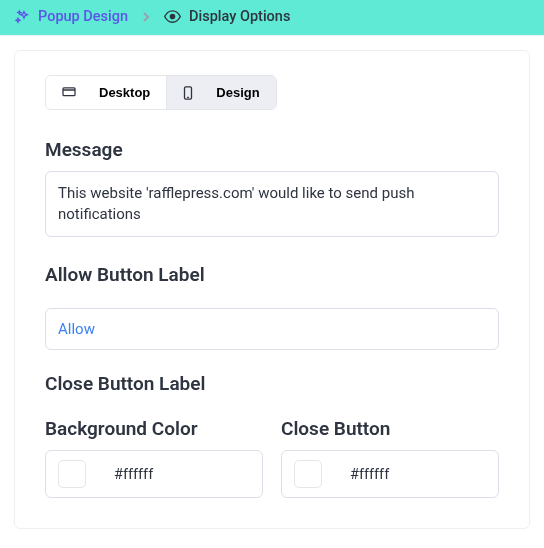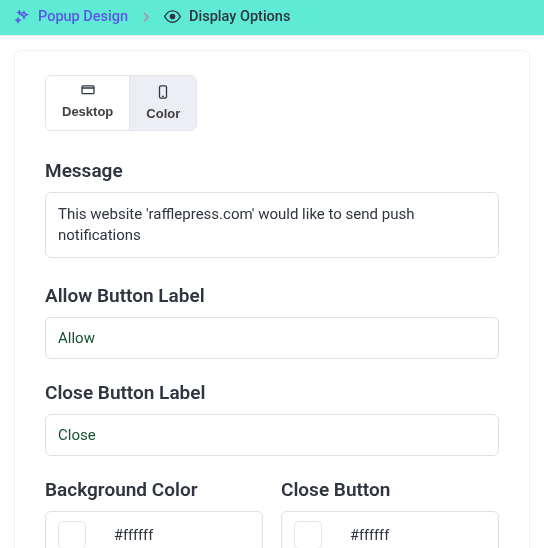--- a/index.html
+++ b/index.html
@@ -38,29 +38,28 @@
   .tabs {
     display: inline-flex;
     border: 1px solid #e4e6ec;
     border-radius: 6px;
     overflow: hidden;
     margin-bottom: 28px;
   }
   .tab {
     display: flex;
     align-items: center;
-    gap: 7px;
+    gap: 23px;
     padding: 9px 16px;
     font-size: 13px;
     font-weight: 600;
-    color: #404040;
+    color: #000000;
     background: #fff;
     cursor: pointer;
     border: none;
-    flex-direction: column;
   }
   .tab.selected {
     background: #eceef4;
   }
   .tab + .tab { border-left: 1px solid #e4e6ec; }
   .field-group { margin-bottom: 22px; }
   .label {
     font-size: 19px;
     font-weight: 600;
     color: #2e3440;
@@ -79,21 +78,22 @@
     resize: none;
     line-height: 1.4;
   }
   .input {
     width: 100%;
     padding: 11px 12px;
     border: 1px solid #dcdfe7;
     border-radius: 6px;
     font-size: 15px;
     font-family: inherit;
-    color: #14532d;
+    color: #3b82f6;
+    margin-top: 12px;
   }
   .color-row {
     display: flex;
     gap: 18px;
   }
   .color-col {
     flex: 1;
     min-width: 0;
   }
   .color-control {
@@ -153,37 +153,36 @@
         <rect x="1" y="1" width="14" height="9" rx="1"></rect>
         <line x1="1" y1="3.5" x2="15" y2="3.5"></line>
       </svg>
       <span>Desktop</span>
     </button>
     <button class="tab selected">
       <svg width="10" height="14" viewBox="0 0 10 16" fill="none" stroke="#2e3440" stroke-width="1.5">
         <rect x="1" y="1" width="8" height="14" rx="1.5"></rect>
         <line x1="4" y1="13" x2="6" y2="13"></line>
       </svg>
-      <span>Color</span>
+      <span>Design</span>
     </button>
   </div>
 
   <div class="field-group">
     <label class="label">Message</label>
     <textarea class="textarea" style="">This website 'rafflepress.com' would like to send push notifications</textarea>
   </div>
 
   <div class="field-group">
     <label class="label">Allow Button Label</label>
     <input class="input" type="text" value="Allow" style="">
   </div>
 
   <div class="field-group">
     <label class="label">Close Button Label</label>
-    <input class="input" type="text" value="Close" style="">
   </div>
 
   <div class="color-row">
     <div class="color-col">
       <label class="label">Background Color</label>
       <div class="color-control">
         <div class="swatch white"></div>
         <span class="hex">#ffffff</span>
       </div>
     </div>

